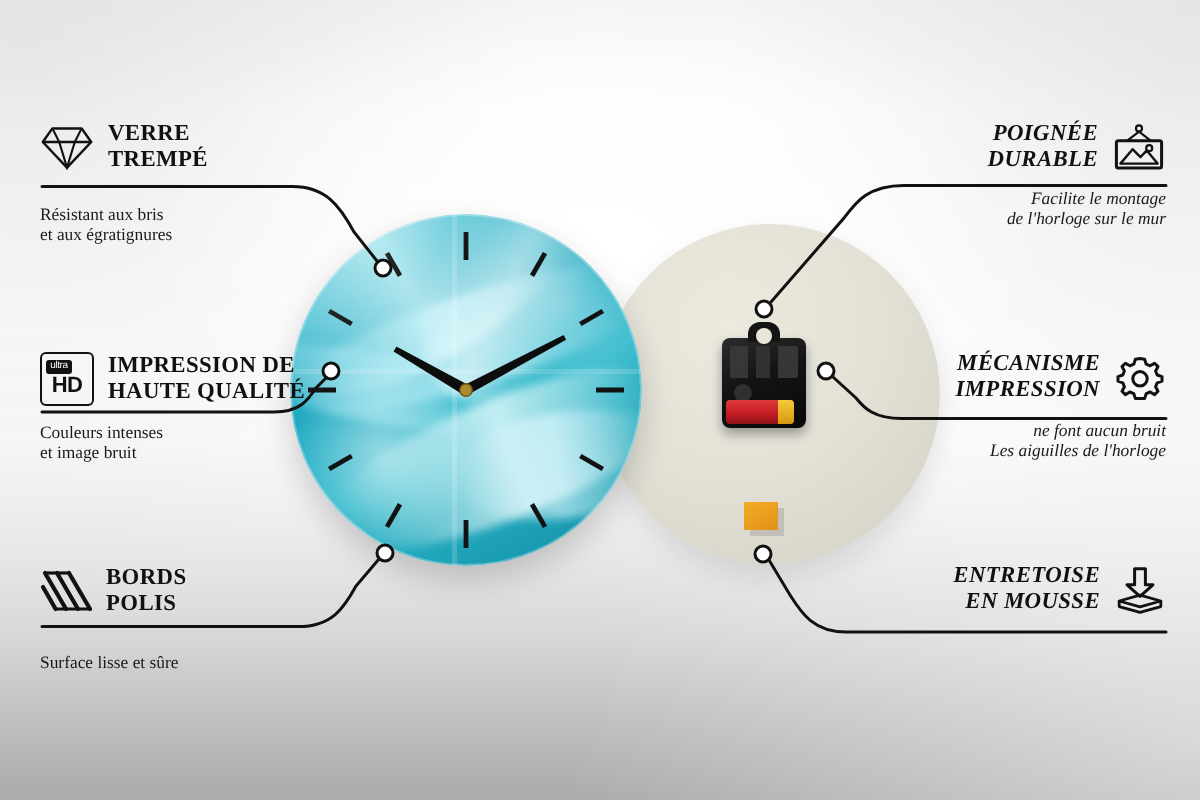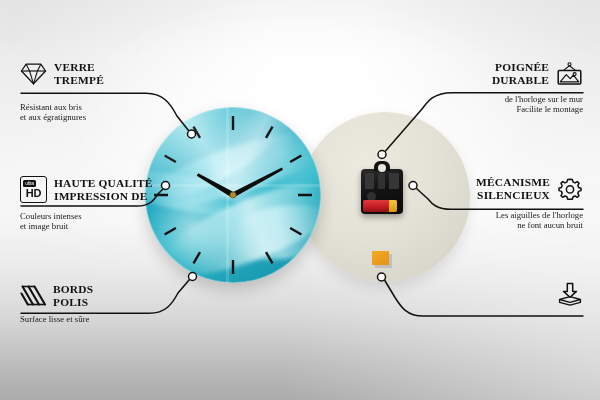--- a/index.html
+++ b/index.html
@@ -66,21 +66,21 @@
         linear-gradient(90deg,transparent 0 46%,rgba(255,255,255,.16) 46% 47.5%,transparent 47.5%),
         linear-gradient(180deg,transparent 0 44%,rgba(255,255,255,.14) 44% 45.5%,transparent 45.5%);}
   .glass{position:absolute;inset:0;border-radius:50%;
       background:linear-gradient(135deg,rgba(255,255,255,.22) 0%,rgba(255,255,255,0) 32%);
       box-shadow:inset 0 0 0 1px rgba(255,255,255,.30);}
 
   
   .feature{position:absolute;}
   .head{display:flex;align-items:center;gap:7px;}
   .feature.right .head{flex-direction:row-reverse;}
-  .feature.right{text-align:right;}
+  .feature.right{text-align:right;font-style:italic;}
   .title{font-weight:bold;font-size:11.4px;line-height:12.6px;letter-spacing:.2px;color:#111;white-space:nowrap;}
   .desc{font-size:8.7px;line-height:10px;color:#1a1a1a;white-space:nowrap;}
   .icon svg{display:block;}
 
   .hd-box{width:25px;height:25px;border:1.4px solid #111;border-radius:3px;position:relative;}
   .hd-ultra{position:absolute;left:2px;top:2.5px;width:13px;height:7px;background:#111;border-radius:1.5px;
       color:#fff;font-family:"Liberation Sans",sans-serif;font-size:5px;line-height:7px;text-align:center;
       letter-spacing:-.2px;}
   .hd-main{position:absolute;left:0;right:0;top:9.5px;text-align:center;font-family:"Liberation Sans",sans-serif;
       font-weight:bold;font-size:11px;line-height:12px;color:#111;letter-spacing:-.3px;}
@@ -178,22 +178,22 @@
 
   <div class="feature left" style="left:20px;top:176px;">
     <div class="head">
       <span class="icon">
         <span class="hd-box" style="display:block">
           <span class="hd-ultra">ultra</span>
           <span class="hd-main">HD</span>
         </span>
       </span>
       <div class="title">
+        <div>IMPRESSION DE</div>
         <div>HAUTE QUALITÉ</div>
-        <div>IMPRESSION DE</div>
       </div>
     </div>
     <div class="desc" style="margin-top:8px">
       <div>Couleurs intenses</div>
       <div>et image bruit</div>
     </div>
   </div>
 
   <div class="feature left" style="left:20px;top:283px;">
     <div class="head">
@@ -207,21 +207,21 @@
           </g>
           <line x1="2.5" y1="2.5" x2="14.5" y2="2.5" stroke="#111" stroke-width="1.6"></line>
           <line x1="7.8" y1="20.5" x2="25" y2="20.5" stroke="#111" stroke-width="1.6"></line>
         </svg>
       </span>
       <div class="title">
         <div>BORDS</div>
         <div>POLIS</div>
       </div>
     </div>
-    <div class="desc" style="margin-top:6px">
+    <div class="desc" style="margin-top:18px">
       <div>Surface lisse et sûre</div>
       <div></div>
     </div>
   </div>
 
   <div class="feature right" style="left:423px;top:61px;width:160px;">
     <div class="head">
       <span class="icon">
         <svg width="27" height="24" viewBox="0 0 27 24">
           <circle cx="13.5" cy="2.2" r="1.5" fill="none" stroke="#111" stroke-width="1.1"></circle>
@@ -230,49 +230,53 @@
           <path d="M4.2 19.8 L10.3 12.6 L14.2 16.6 L17.4 13.2 L22.8 19.8 Z" fill="none" stroke="#111" stroke-width="1.2" stroke-linejoin="round"></path>
           <circle cx="18.6" cy="12.1" r="1.5" fill="none" stroke="#111" stroke-width="1.1"></circle>
         </svg>
       </span>
       <div class="title">
         <div>POIGNÉE</div>
         <div>DURABLE</div>
       </div>
     </div>
     <div class="desc" style="margin-top:8px">
+      <div>Facilite le montage</div>
       <div>de l'horloge sur le mur</div>
-      <div>Facilite le montage</div>
     </div>
   </div>
 
   <div class="feature right" style="left:423px;top:176px;width:160px;">
     <div class="head">
       <span class="icon">
         <svg width="26" height="24" viewBox="0 0 26 24">
           <path d="M13 2.2 L15.3 2.6 L16.1 5.1 L18.1 5.9 L20.3 4.6 L22 6.3 L20.8 8.5 L21.6 10.5 L24 11.3 L24 13.6 L21.6 14.4 L20.8 16.4 L22 18.6 L20.3 20.3 L18.1 19 L16.1 19.8 L15.3 22.3 L13 22.3 L10.7 22.3 L9.9 19.8 L7.9 19 L5.7 20.3 L4 18.6 L5.2 16.4 L4.4 14.4 L2 13.6 L2 11.3 L4.4 10.5 L5.2 8.5 L4 6.3 L5.7 4.6 L7.9 5.9 L9.9 5.1 L10.7 2.6 Z" fill="none" stroke="#111" stroke-width="1.5" stroke-linejoin="round"></path>
           <circle cx="13" cy="12.4" r="3.6" fill="none" stroke="#111" stroke-width="1.5"></circle>
         </svg>
       </span>
       <div class="title">
         <div>MÉCANISME</div>
-        <div>SILENCIEUX</div>
+        <div>IMPRESSION</div>
       </div>
     </div>
     <div class="desc" style="margin-top:9px">
+      <div>ne font aucun bruit</div>
       <div>Les aiguilles de l'horloge</div>
-      <div>ne font aucun bruit</div>
     </div>
   </div>
 
   <div class="feature right" style="left:400px;top:282px;width:183px;">
     <div class="head">
       <span class="icon">
         <svg width="26" height="24" viewBox="0 0 26 24">
           <path d="M10.3 1.4 H15.7 V9.4 H19.5 L13 15.2 L6.5 9.4 H10.3 Z" fill="none" stroke="#111" stroke-width="1.5" stroke-linejoin="round"></path>
           <path d="M13 14.6 L23.4 17.5 L13 20.4 L2.6 17.5 Z" fill="none" stroke="#111" stroke-width="1.4" stroke-linejoin="round"></path>
           <path d="M2.6 17.5 V20.3 L13 23.2 L23.4 20.3 V17.5" fill="none" stroke="#111" stroke-width="1.4" stroke-linejoin="round"></path>
         </svg>
       </span>
+      <div class="title">
+        <div>ENTRETOISE</div>
+        <div>EN MOUSSE</div>
+      </div>
     </div>
   </div>
 
 </div>
 
 </body></html>

